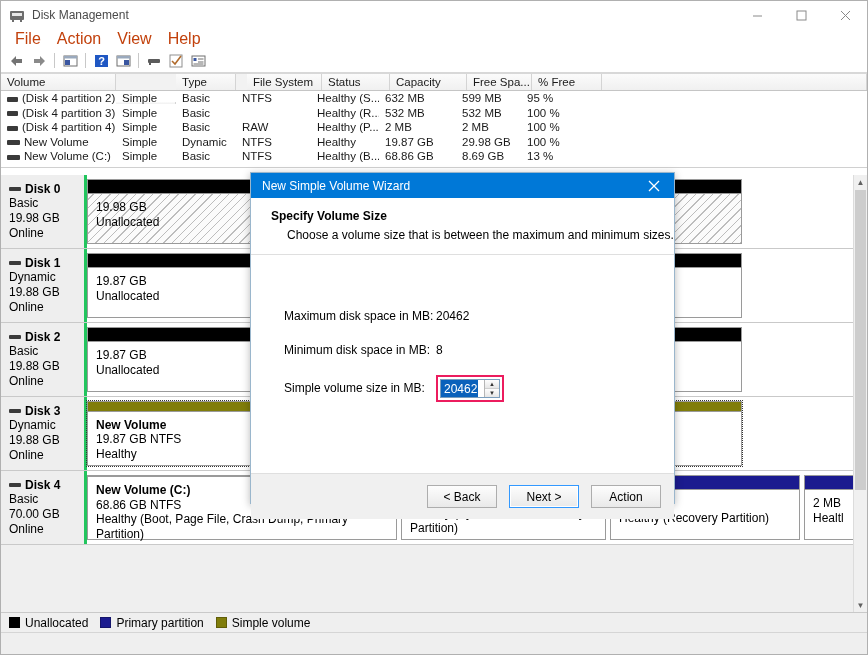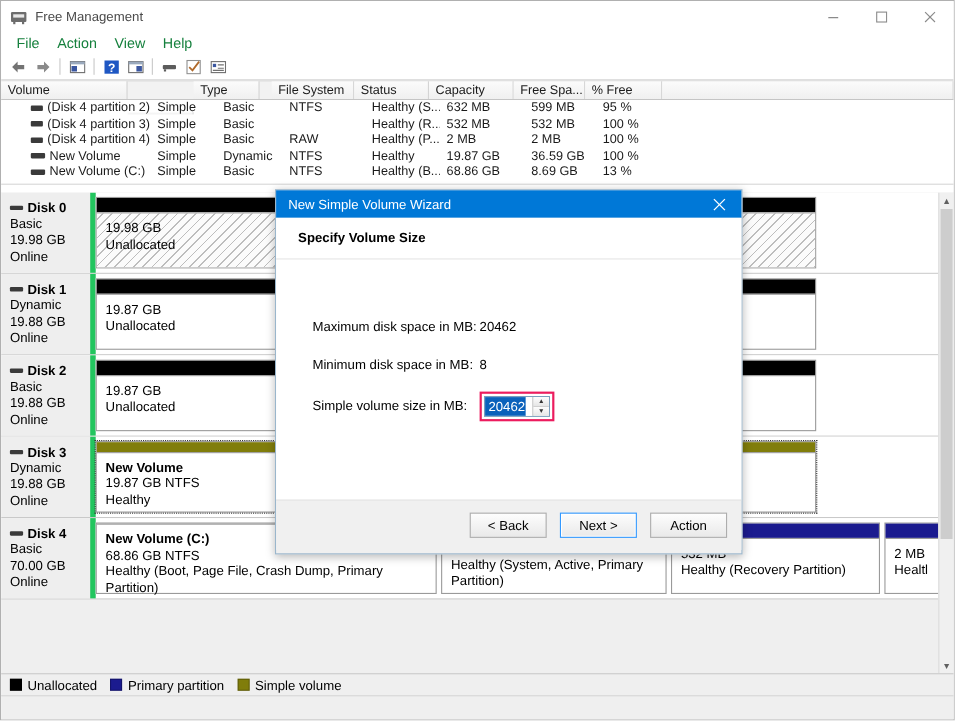--- a/index.html
+++ b/index.html
@@ -50,21 +50,21 @@
     color: #9a9a9a; font-size: 12px;
   }
   .winbtn svg { display: block; }
 
   
   .menubar {
     position: absolute; top: 28px; left: 0; right: 0; height: 20px;
     background: #ffffff; display: flex; align-items: center; padding-left: 6px;
   }
   .menuitem {
-    padding: 2px 8px; font-size: 13px; color: #15803d;
+    padding: 2px 8px; font-size: 16px; color: #c2410c;
   }
 
   
   .toolbar {
     position: absolute; top: 48px; left: 0; right: 0; height: 24px;
     background: #ffffff; display: flex; align-items: center; padding-left: 5px;
     border-bottom: 1px solid #d8d8d8;
   }
   .tbicon { width: 22px; height: 20px; display: flex; align-items: center; justify-content: center; }
   .tbsep { width: 1px; height: 15px; background: #c8c8c8; margin: 0 4px; }
@@ -77,21 +77,21 @@
   .vt-head {
     display: flex; height: 18px; background: #f2f2f2;
     border-top: 1px solid #d8d8d8; border-bottom: 1px solid #c5c5c5;
   }
   .vt-head .th {
     padding: 2px 0 0 6px; font-size: 11.5px; color: #1a1a1a;
     border-right: 1px solid #d4d4d4; overflow: hidden; white-space: nowrap;
     background: linear-gradient(#fbfbfb,#f0f0f0);
   }
   .vt-body { background: #ffffff; }
-  .vt-row { display: flex; height: 14.5px; align-items: center; margin-left: 21px; }
+  .vt-row { display: flex; height: 14.5px; align-items: center; }
   .vt-row .td {
     padding-left: 6px; font-size: 11.5px; color: #1a1a1a;
     overflow: hidden; white-space: nowrap;
   }
   .volicon {
     display: inline-block; width: 11px; height: 5px; background: #3a3a3a;
     margin-right: 4px; vertical-align: middle; border-radius: 1px;
   }
   .volicon.wide { width: 13px; }
   .vt-sep {
@@ -110,21 +110,21 @@
   }
   .disk-scrollarea {
     position: absolute; left: 0; top: 0; right: 14px; bottom: 0; overflow: hidden;
   }
   .disk-row {
     position: relative; display: flex; background: #ffffff;
     border-bottom: 1px solid #c9c9c9;
   }
   .disk-info {
     width: 86px; flex: 0 0 86px; background: #eeeeee;
-    border-right: 5px solid #22c55e; padding: 7px 0 0 8px;
+    border-right: 3px solid #22c55e; padding: 7px 0 0 8px;
   }
   .disk-info .dname {
     font-weight: bold; font-size: 12px; color: #000; display: flex; align-items: center;
   }
   .disk-info .dname .dicon {
     display: inline-block; width: 12px; height: 4px; background: #3a3a3a;
     margin-right: 4px; border-radius: 1px;
   }
   .disk-info .dmeta { font-size: 12px; color: #000; line-height: 15px; }
   .disk-bars { flex: 1; position: relative; padding: 4px 0 4px 0; }
@@ -248,21 +248,21 @@
 <body>
 
 <div id="app">
 
   <div class="titlebar">
     <div class="title-icon">
       <div class="tbox"></div>
         <div class="tleg"></div>
         <div class="tleg2"></div>
     </div>
-    <div class="title-text">Free Management</div>
+    <div class="title-text">Disk Management</div>
     <div class="winbtns">
       <div class="winbtn">
         <svg width="11" height="11" viewBox="0 0 11 11">
             <line x1="1" y1="6" x2="10" y2="6" stroke="#8a8a8a" stroke-width="1"></line>
           </svg>
       </div>
       <div class="winbtn">
         <svg width="11" height="11" viewBox="0 0 11 11">
             <rect x="1" y="1" width="9" height="9" fill="none" stroke="#8a8a8a" stroke-width="1"></rect>
           </svg>
@@ -383,21 +383,21 @@
           <div class="td" style="width: 65px;">2 MB</div>
           <div class="td" style="width: 70px;">100 %</div>
         </div>
         <div class="vt-row">
           <div class="td" style="width: 115px;"><span class="volicon wide"></span><span>New Volume</span></div>
           <div class="td" style="width: 60px;">Simple</div>
           <div class="td" style="width: 60px;">Dynamic</div>
           <div class="td" style="width: 75px;">NTFS</div>
           <div class="td" style="width: 68px;">Healthy</div>
           <div class="td" style="width: 77px;">19.87 GB</div>
-          <div class="td" style="width: 65px;">36.59 GB</div>
+          <div class="td" style="width: 65px;">29.98 GB</div>
           <div class="td" style="width: 70px;">100 %</div>
         </div>
         <div class="vt-row">
           <div class="td" style="width: 115px;"><span class="volicon wide"></span><span>New Volume (C:)</span></div>
           <div class="td" style="width: 60px;">Simple</div>
           <div class="td" style="width: 60px;">Basic</div>
           <div class="td" style="width: 75px;">NTFS</div>
           <div class="td" style="width: 68px;">Healthy (B...</div>
           <div class="td" style="width: 77px;">68.86 GB</div>
           <div class="td" style="width: 65px;">8.69 GB</div>
@@ -573,20 +573,21 @@
       <span>New Simple Volume Wizard</span>
       <div class="dlg-close">
         <svg width="12" height="12" viewBox="0 0 12 12">
             <line x1="1" y1="1" x2="11" y2="11" stroke="#fff" stroke-width="1.2"></line>
             <line x1="11" y1="1" x2="1" y2="11" stroke="#fff" stroke-width="1.2"></line>
           </svg>
       </div>
     </div>
     <div class="dlg-head">
       <div class="dh-title">Specify Volume Size</div>
+      <div class="dh-sub">Choose a volume size that is between the maximum and minimum sizes.</div>
     </div>
     <div class="dlg-body">
       <div class="frow">
         <div class="flabel">Maximum disk space in MB:</div>
         <div class="fvalue">20462</div>
       </div>
       <div class="frow" style="margin-top:8px;">
         <div class="flabel">Minimum disk space in MB:</div>
         <div class="fvalue">8</div>
       </div>

